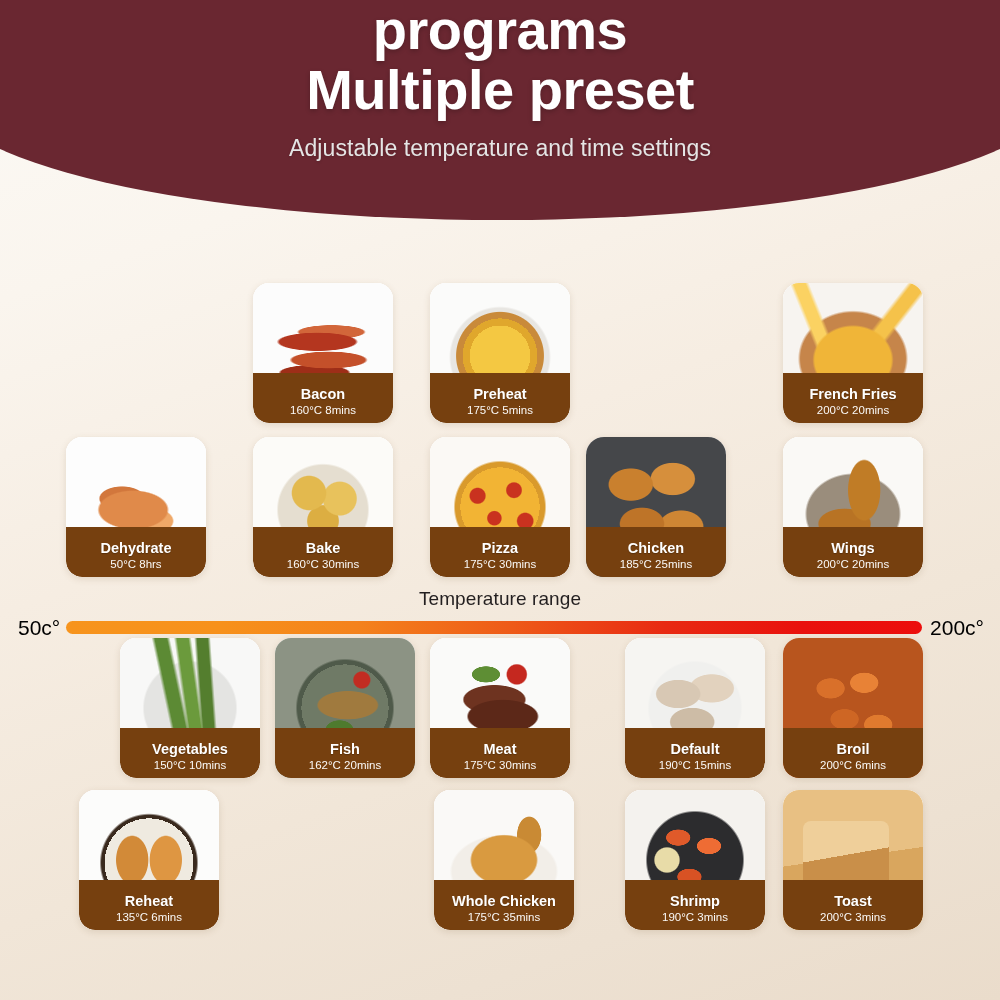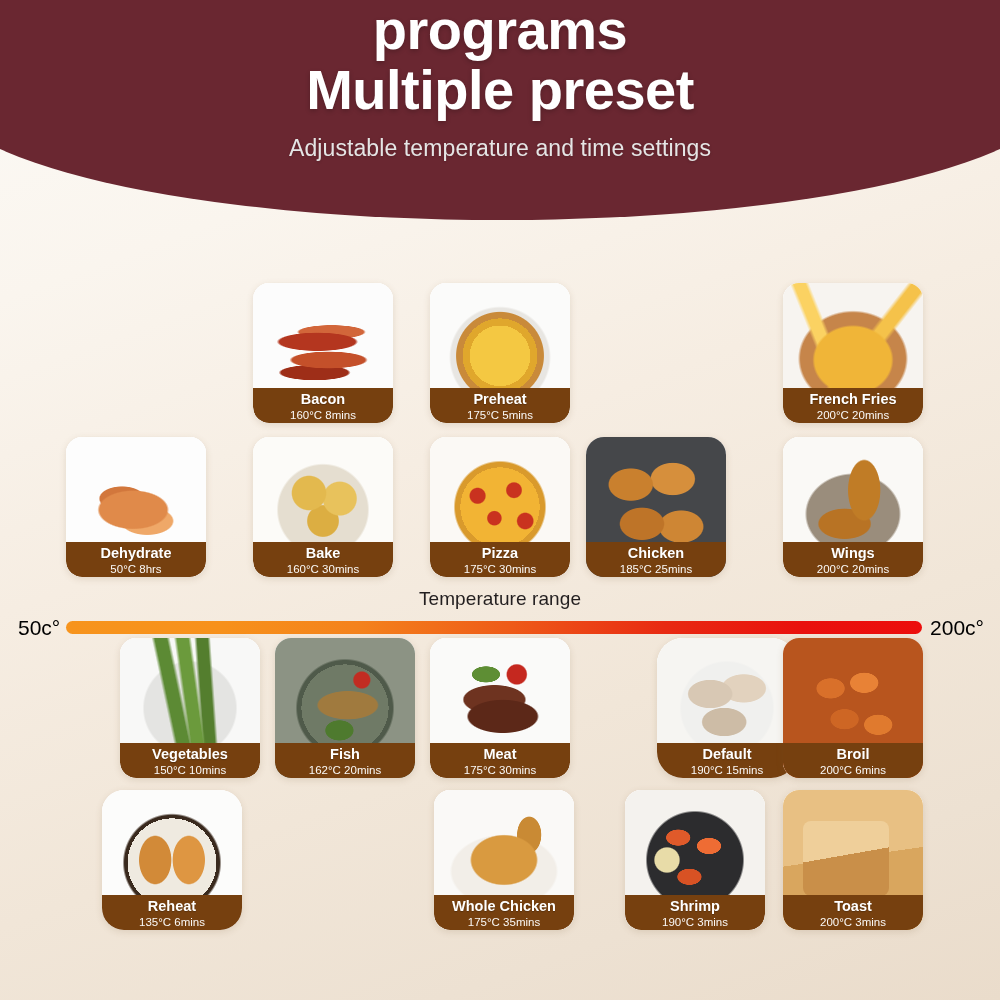--- a/index.html
+++ b/index.html
@@ -72,25 +72,25 @@
     position: absolute;
     left: 0; top: 0;
     width: 100%;
     height: 100%;
     background: #FDFDFD;
     overflow: hidden;
   }
   .card-label {
     position: absolute;
     left: 0; right: 0; bottom: 0;
-    height: 35px;
+    height: 50px;
     background: #76400F;
     color: #FFFFFF;
     text-align: center;
-    padding-top: 3px;
+    padding-top: 13px;
     border-radius: 0 0 16px 16px;
   }
   .card-name {
     display: block;
     font-size: 14.5px;
     font-weight: bold;
     line-height: 1.15;
     white-space: nowrap;
     text-shadow: 0 1px 1px rgba(0,0,0,0.25);
   }
@@ -381,41 +381,41 @@
 <div class="preset-card" style="left:430px; top:638px;">
   <div class="card-photo">
       <div class="fill f-meat"></div>
     </div>
   <div class="card-label">
     <span class="card-name">Meat</span>
     <span class="card-spec">175°C 30mins</span>
   </div>
 </div>
 
-<div class="preset-card" style="left:657px; top:638px;border-radius:26px;">
+<div class="preset-card" style="left:625px; top:638px;">
   <div class="card-photo">
       <div class="fill f-default"></div>
     </div>
   <div class="card-label">
     <span class="card-name">Default</span>
     <span class="card-spec">190°C 15mins</span>
   </div>
 </div>
 
 <div class="preset-card" style="left:783px; top:638px;">
   <div class="card-photo">
       <div class="fill f-broil"></div>
     </div>
   <div class="card-label">
     <span class="card-name">Broil</span>
     <span class="card-spec">200°C 6mins</span>
   </div>
 </div>
 
-<div class="preset-card" style="left:102px; top:790px;border-radius:22px;">
+<div class="preset-card" style="left:79px; top:790px;">
   <div class="card-photo">
       <div class="fill f-reheat"></div>
     </div>
   <div class="card-label">
     <span class="card-name">Reheat</span>
     <span class="card-spec">135°C 6mins</span>
   </div>
 </div>
 
 <div class="preset-card" style="left:434px; top:790px;">

